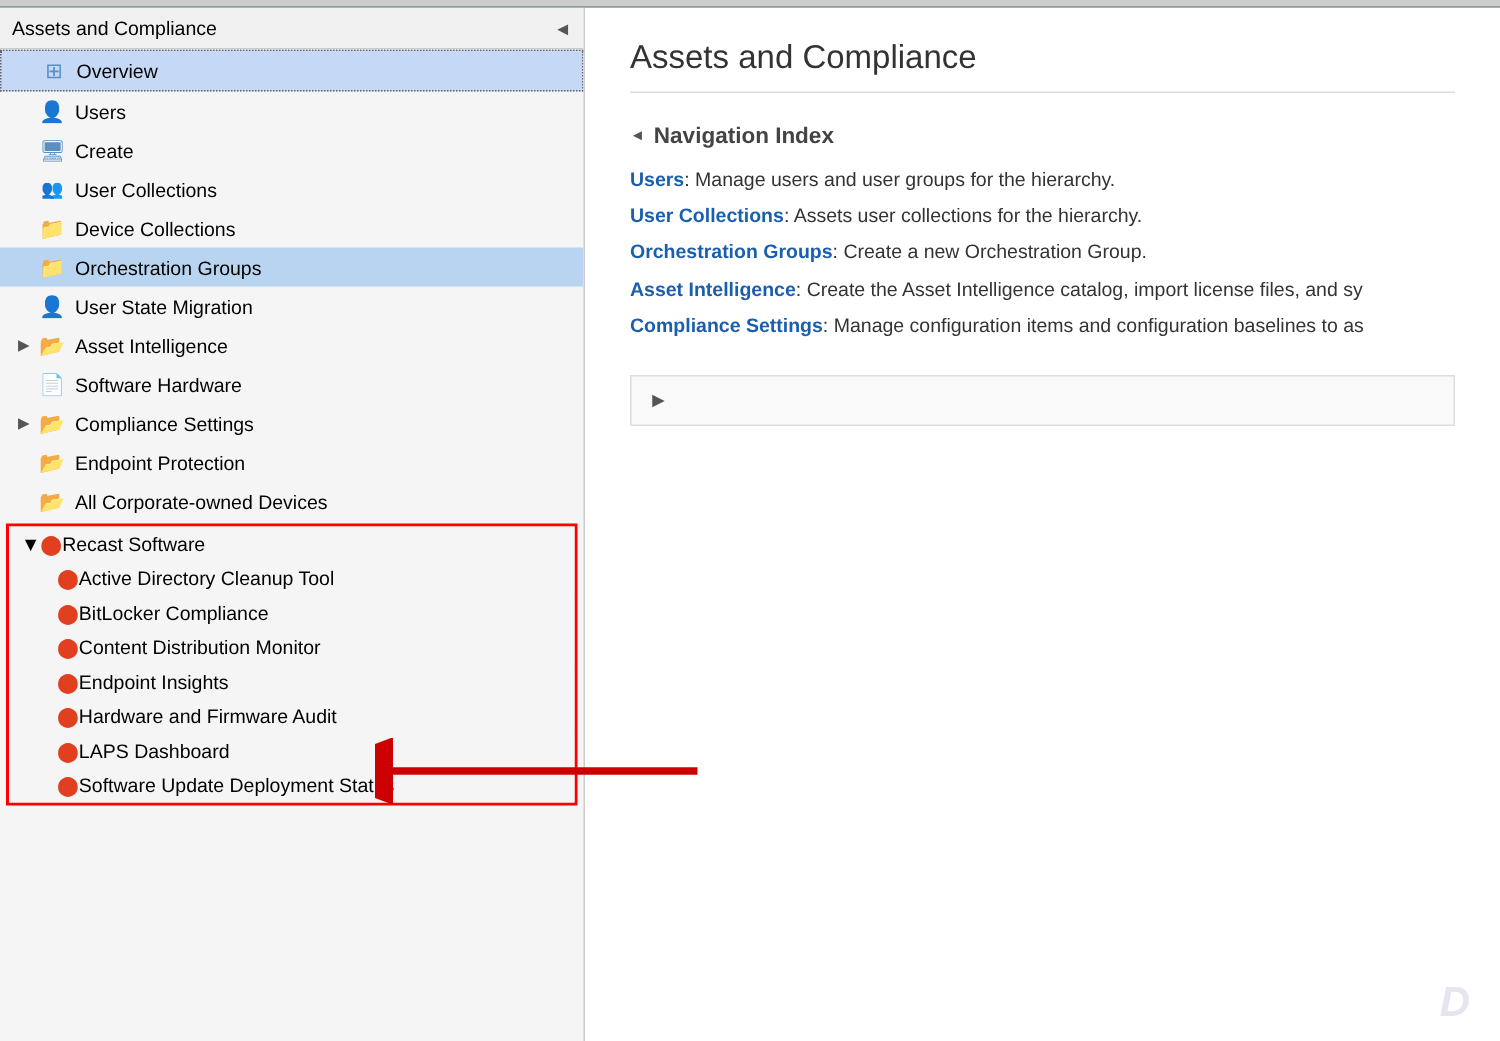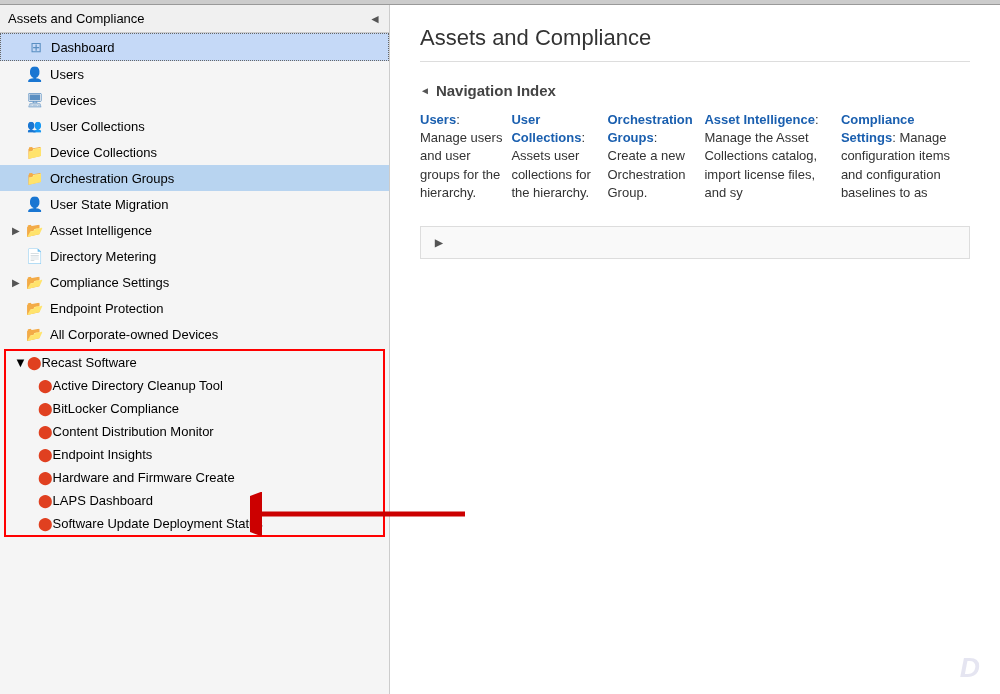--- a/index.html
+++ b/index.html
@@ -157,21 +157,21 @@
     }
 
     .nav-index-header .arrow {
       font-size: 10px;
       margin-right: 6px;
       color: #555;
     }
 
     .nav-links {
       display: flex;
-      flex-direction: row;
+      flex-direction: column;
       gap: 6px;
       justify-content: flex-end;
     }
 
     .nav-link-item {
       color: #333;
       font-size: 13px;
       line-height: 1.4;
     }
 
@@ -233,33 +233,33 @@
     <div class="sidebar-header">
       <span class="sidebar-header-title">Assets and Compliance</span>
       <span class="sidebar-collapse-btn">◄</span>
     </div>
 
     <div class="sidebar-items">
 
       <div class="nav-item selected">
         <span class="expand-arrow"></span>
         <span class="icon icon-overview">⊞</span>
-        <span>Dashboard</span>
+        <span>Overview</span>
       </div>
 
       <div class="nav-item">
         <span class="expand-arrow"></span>
         <span class="icon icon-users">👤</span>
         <span>Users</span>
       </div>
 
       <div class="nav-item">
         <span class="expand-arrow"></span>
         <span class="icon icon-devices">🖥</span>
-        <span>Devices</span>
+        <span>Create</span>
       </div>
 
       <div class="nav-item">
         <span class="expand-arrow"></span>
         <span class="icon icon-collections">👥</span>
         <span>User Collections</span>
       </div>
 
       <div class="nav-item">
         <span class="expand-arrow"></span>
@@ -281,21 +281,21 @@
 
       <div class="nav-item">
         <span class="expand-arrow">▶</span>
         <span class="icon icon-folder">📂</span>
         <span>Asset Intelligence</span>
       </div>
 
       <div class="nav-item">
         <span class="expand-arrow"></span>
         <span class="icon icon-folder">📄</span>
-        <span>Directory Metering</span>
+        <span>Software Hardware</span>
       </div>
 
       <div class="nav-item">
         <span class="expand-arrow">▶</span>
         <span class="icon icon-folder">📂</span>
         <span>Compliance Settings</span>
       </div>
 
       <div class="nav-item">
         <span class="expand-arrow"></span>
@@ -331,21 +331,21 @@
           <span>Content Distribution Monitor</span>
         </div>
 
         <div class="recast-child">
           <span class="icon icon-recast">⬤</span>
           <span>Endpoint Insights</span>
         </div>
 
         <div class="recast-child">
           <span class="icon icon-recast">⬤</span>
-          <span>Hardware and Firmware Create</span>
+          <span>Hardware and Firmware Audit</span>
         </div>
 
         <div class="recast-child">
           <span class="icon icon-recast">⬤</span>
           <span>LAPS Dashboard</span>
         </div>
 
         <div class="recast-child">
           <span class="icon icon-recast">⬤</span>
           <span>Software Update Deployment Status</span>
@@ -368,21 +368,21 @@
         <div class="nav-link-item">
           <a href="#">Users</a><span>: Manage users and user groups for the hierarchy.</span>
         </div>
         <div class="nav-link-item">
           <a href="#">User Collections</a><span>: Assets user collections for the hierarchy.</span>
         </div>
         <div class="nav-link-item">
           <a href="#">Orchestration Groups</a><span>: Create a new Orchestration Group.</span>
         </div>
         <div class="nav-link-item">
-          <a href="#">Asset Intelligence</a><span>: Manage the Asset Collections catalog, import license files, and sy</span>
+          <a href="#">Asset Intelligence</a><span>: Create the Asset Intelligence catalog, import license files, and sy</span>
         </div>
         <div class="nav-link-item">
           <a href="#">Compliance Settings</a><span>: Manage configuration items and configuration baselines to as</span>
         </div>
       </div>
     </div>
 
     <div style="position: relative; margin: 10px 0;">
       
     </div>

